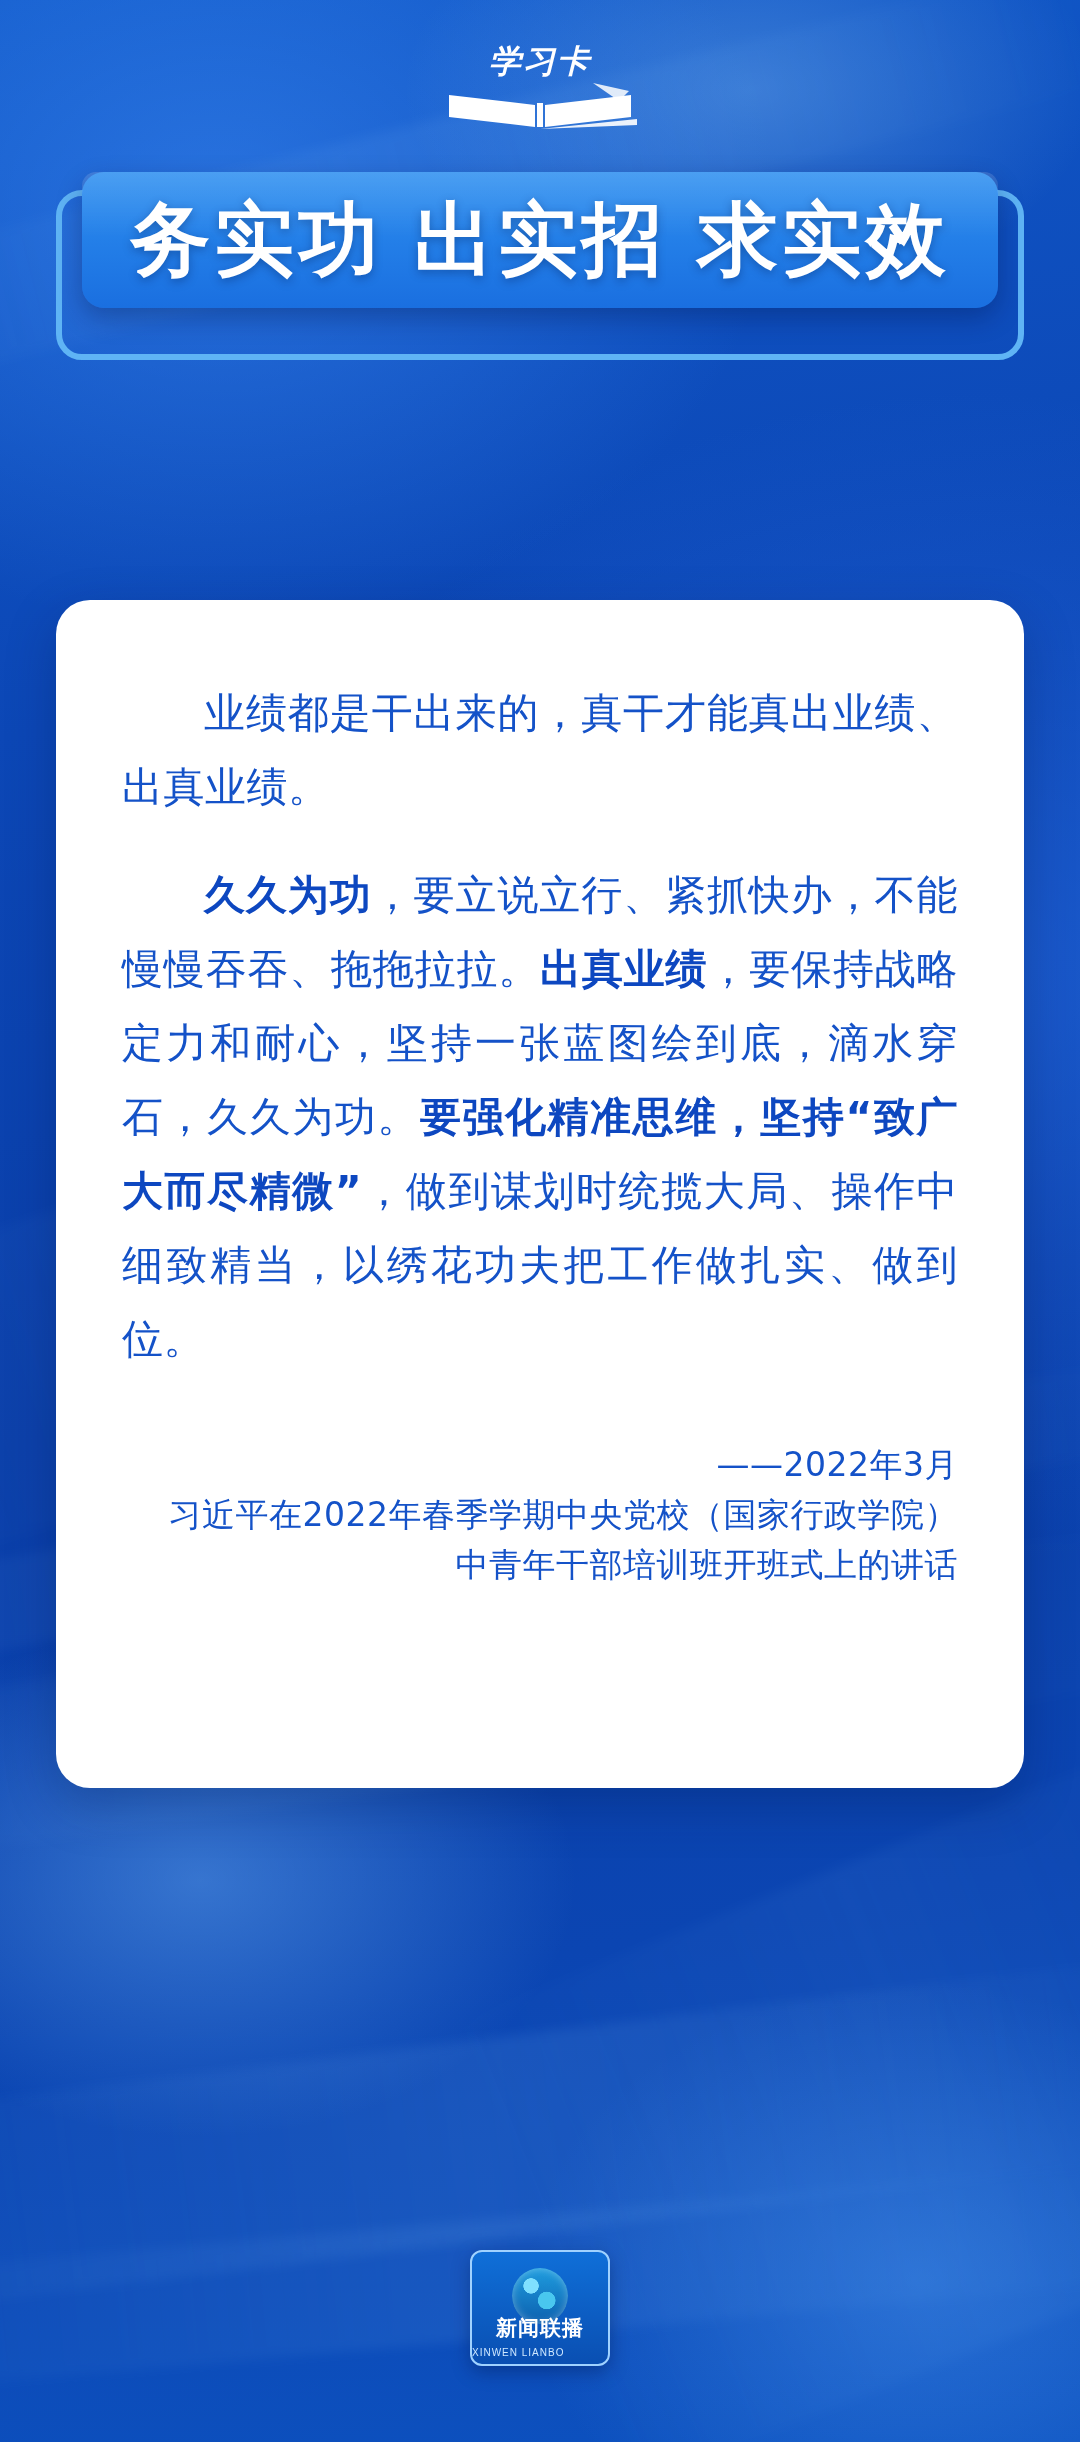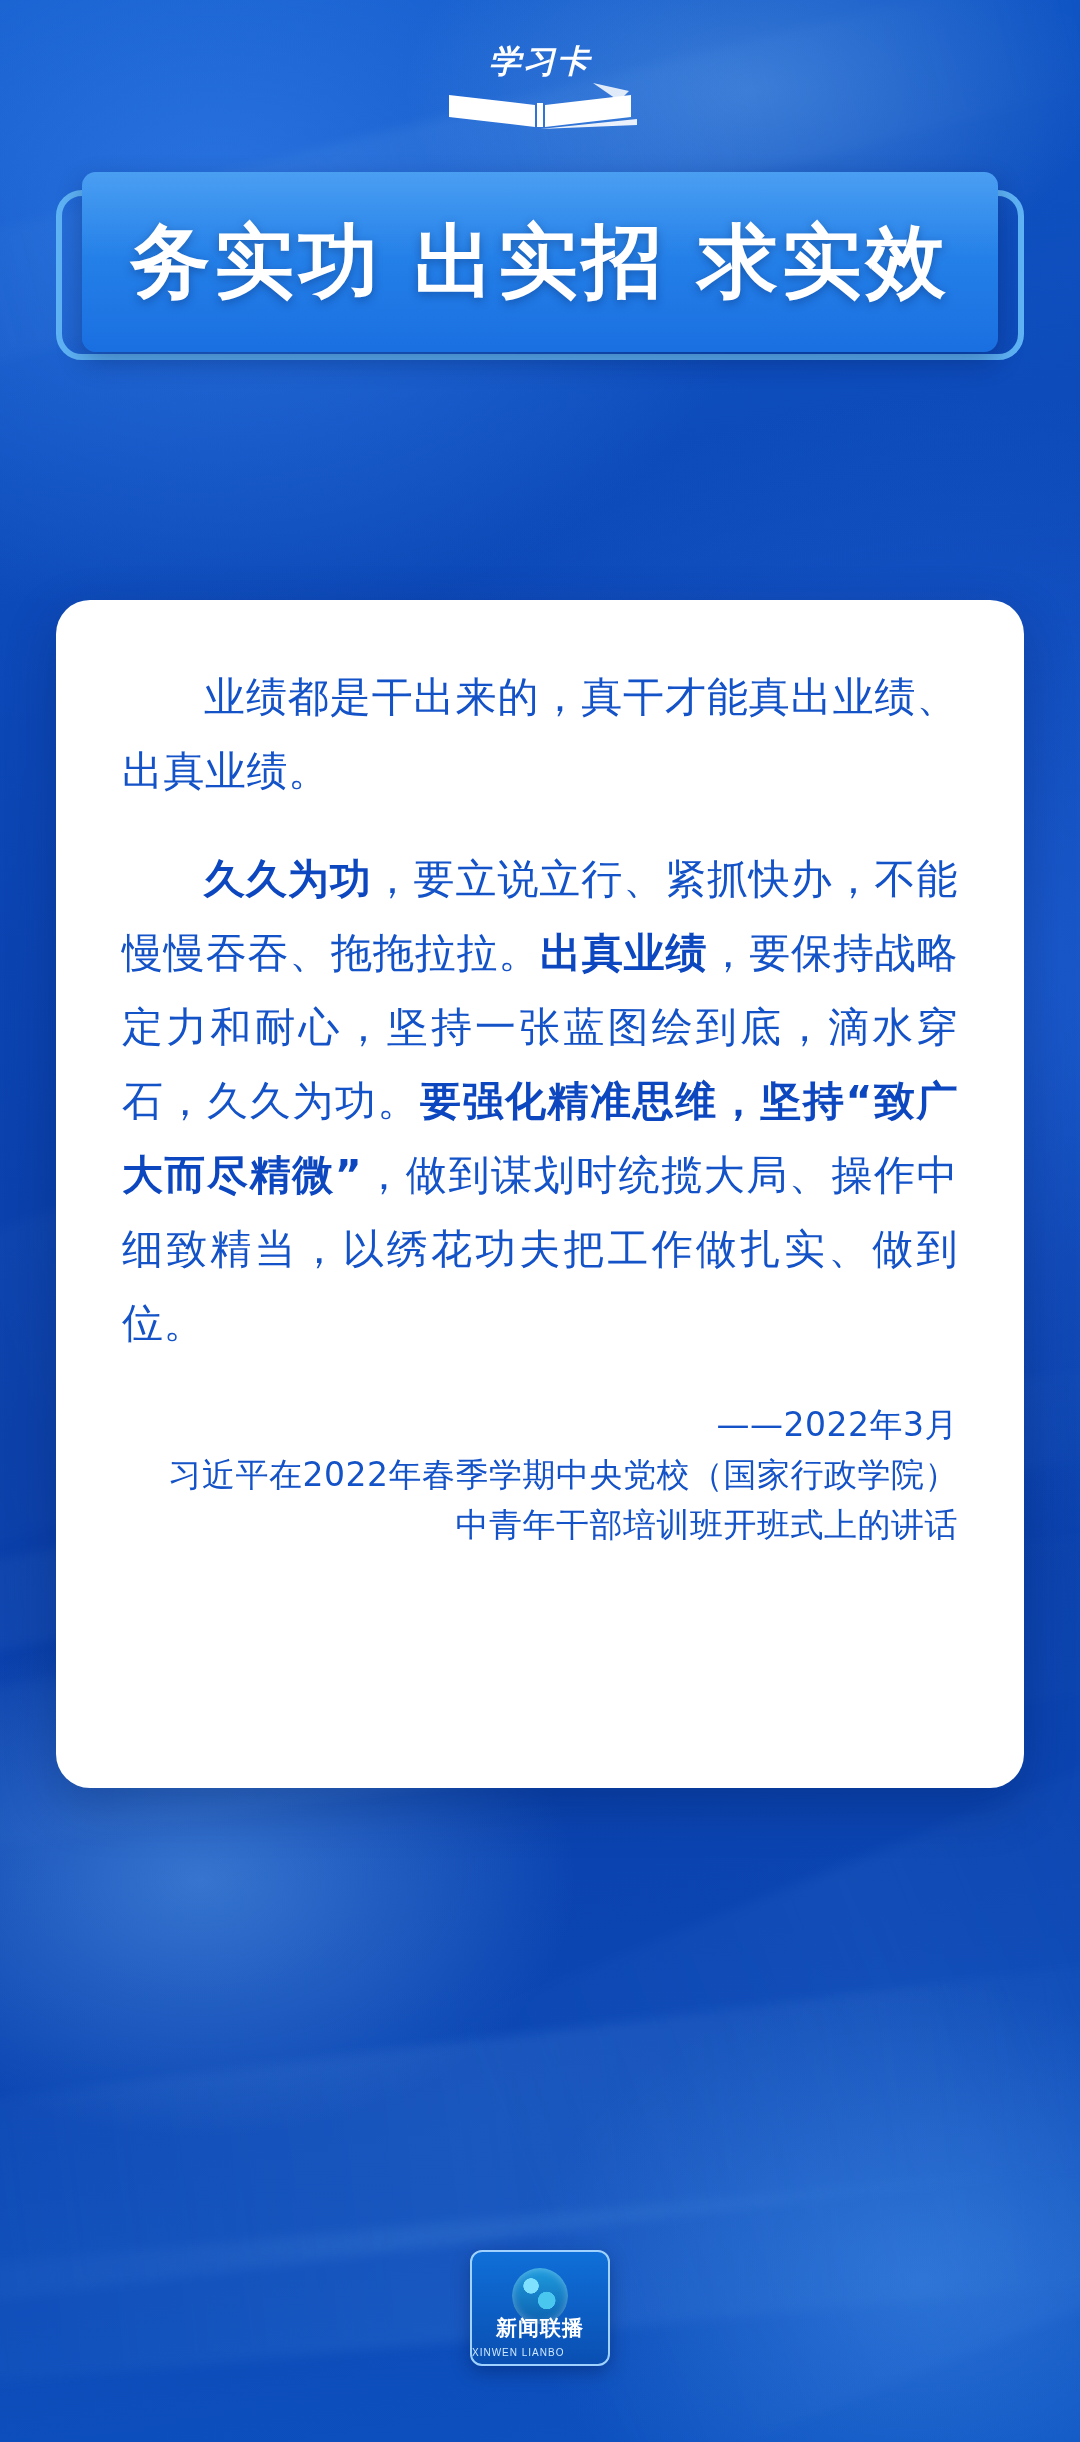--- a/index.html
+++ b/index.html
@@ -100,23 +100,23 @@
     inset: 0;
     border: 6px solid #5fb4f5;
     border-radius: 26px;
     box-sizing: border-box;
   }
   .banner-fill {
     position: absolute;
     left: 26px;
     top: -18px;
     width: 916px;
-    height: 180px;
+    height: 136px;
     background: linear-gradient(180deg, #2d8ff0 0%, #1a6fe0 100%);
-    border-radius: 14px;
+    border-radius: 22px;
     box-shadow: 0 10px 26px rgba(0,20,70,0.32);
     display: flex;
     align-items: center;
     justify-content: center;
   }
   .banner-fill-inner {
     position: absolute;
     inset: 0;
     border-radius: 14px;
     background: linear-gradient(180deg, rgba(255,255,255,0.14), rgba(255,255,255,0) 48%);
@@ -137,38 +137,38 @@
   .card {
     position: absolute;
     left: 56px;
     top: 600px;
     width: 968px;
     height: 1188px;
     background: #ffffff;
     border-radius: 34px;
     box-shadow: 0 18px 50px rgba(3,25,80,0.28);
     box-sizing: border-box;
-    padding: 60px 66px 40px 66px;
+    padding: 76px 66px 40px 66px;
   }
   .para {
     color: #1452c8;
     font-family: "DejaVu Sans", "Liberation Sans", sans-serif;
     font-size: 41px;
     line-height: 74px;
     text-align: justify;
     text-indent: 82px;
     margin: 0 0 34px 0;
     letter-spacing: 0.5px;
   }
   .para b, .para .bold {
     font-weight: bold;
     color: #0d47c0;
   }
   .sign {
-    margin-top: 40px;
+    margin-top: 64px;
     text-align: right;
     color: #1452c8;
     font-family: "DejaVu Sans", "Liberation Sans", sans-serif;
     font-size: 33px;
     line-height: 50px;
     letter-spacing: 0.5px;
   }
 
   
   .footer {

